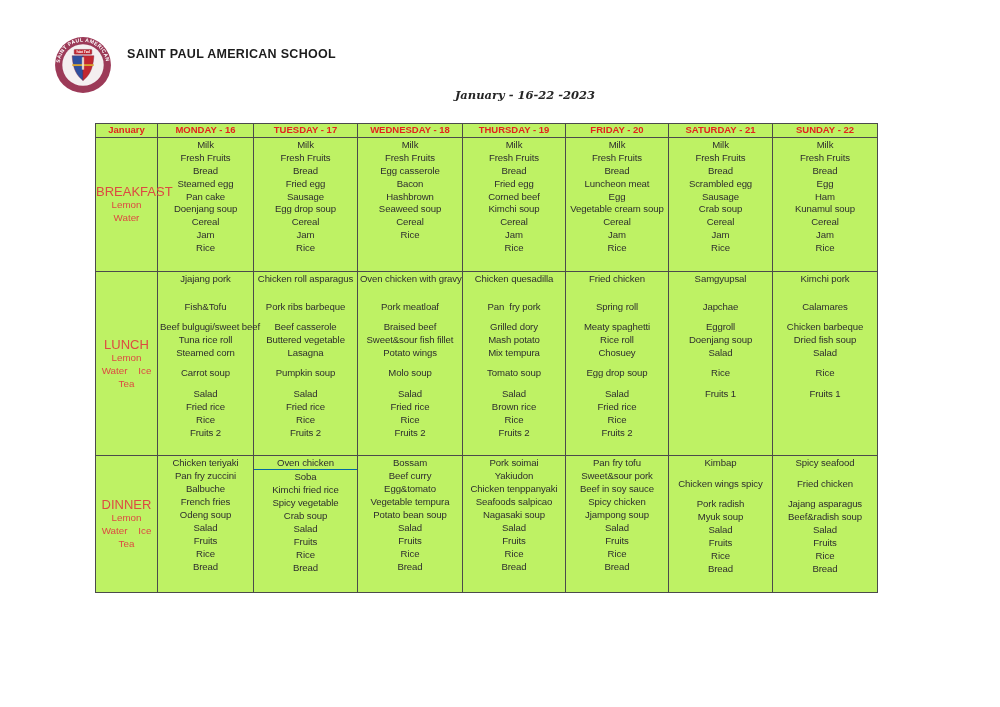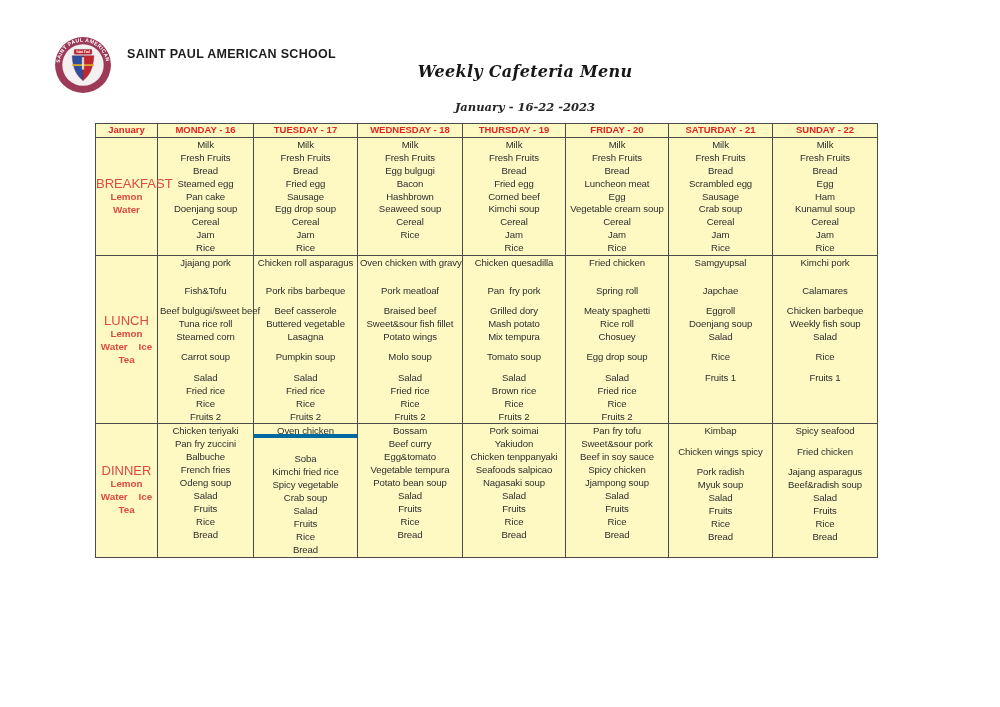--- a/index.html
+++ b/index.html
@@ -20,68 +20,68 @@
     font-size: 12.5px; font-weight: bold; color: #1c1c1c; letter-spacing: 0.3px;
   }
   .doc-title {
     position: absolute; left: 395px; top: 62px; width: 260px;
     text-align: center;
     font-family: "DejaVu Serif", serif;
     font-style: italic; font-weight: bold;
     font-size: 16px; color: #171717; letter-spacing: 0.3px;
   }
   .doc-subtitle {
-    position: absolute; left: 395px; top: 100px; width: 260px;
+    position: absolute; left: 395px; top: 88px; width: 260px;
     text-align: center;
     font-family: "DejaVu Serif", serif;
     font-style: italic; font-weight: bold;
     font-size: 11.5px; color: #252525;
   }
 
   
   .menu-table {
     position: absolute; left: 95px; top: 123px;
     border-collapse: collapse;
     table-layout: fixed;
     width: 782px;
   }
   .menu-table th, .menu-table td {
     border: 1px solid #4b4b4b;
     vertical-align: top;
-    background: #fef9c3;
+    background: #bef264;
   }
   .menu-table thead tr { height: 14px; }
   .month-cell, .day-header {
     font-size: 9.5px; font-weight: bold;
     color: var(--day-header-red, #e4231e);
     text-align: center; vertical-align: middle;
     white-space: pre;
   }
   tr[data-name="meal-row-breakfast"] { height: 118px; }
   tr[data-name="meal-row-lunch"]     { height: 167px; }
   tr[data-name="meal-row-dinner"]    { height: 123px; }
 
   .meal-label-cell {
     vertical-align: middle !important;
     text-align: center;
     color: var(--meal-label-red, #dd4a42);
   }
   .meal-name  { font-size: 13px; font-weight: normal; line-height: 13px; white-space: pre; }
-  .meal-drink { font-size: 9.8px; font-weight: bold; line-height: 13px; white-space: pre; }
-
-  .menu-cell { padding: 1px 2px 0 2px; text-align: center; }
+  .meal-drink { font-size: 9.8px; font-weight: normal; line-height: 13px; white-space: pre; }
+
+  .menu-cell { padding: 1px 2px 16px 2px; text-align: center; }
   .menu-line {
     font-size: 9.6px; color: #2e2e2e;
     height: 12.9px; line-height: 12.9px;
     white-space: pre; letter-spacing: -0.1px;
   }
   .blank-line { height: 7.5px; }
   .boxed-line {
-    margin: -1px -2px 15px -2px;
-    border-bottom: 4px solid #0369a1;
+    margin: -1px -2px 1px -2px;
+    border-bottom: 1px solid #0369a1;
     padding-top: 1px; height: 14px;
   }
 </style>
 </head>
 <body>
 
 <div class="page" data-name="menu-page">
 
   <div class="logo-wrap" data-name="school-logo">
     <svg width="58" height="58" viewBox="0 0 56 56" data-name="school-logo-seal">
@@ -99,21 +99,20 @@
         <text x="28" y="16.5" text-anchor="middle" font-size="3" font-weight="bold" fill="#ffffff" font-family="Liberation Serif, serif" data-name="logo-banner-text">Saint Paul</text>
         <path d="M 17.5 19 L 28 19 L 28 43 C 22.5 38.5 18.3 33 17.5 19 Z" fill="#2e4f9e" stroke="#7a2340" stroke-width="0.4"></path>
         <path d="M 38.5 19 L 28 19 L 28 43 C 33.5 38.5 37.7 33 38.5 19 Z" fill="#c22730" stroke="#7a2340" stroke-width="0.4"></path>
         <rect x="17.7" y="27.2" width="20.6" height="1.8" fill="#d8a430" data-name="logo-shield-band"></rect>
         <rect x="26.9" y="20.5" width="2.2" height="12" fill="#f2e9d8" opacity="0.85" data-name="logo-shield-stripe"></rect>
       </g>
     </svg>
   </div>
 
   <div class="school-name" data-name="school-name">SAINT PAUL AMERICAN SCHOOL</div>
-  <div class="doc-title" data-name="page-title">Weekly Cafeteria Menu</div>
   <div class="doc-subtitle" data-name="page-subtitle">January - 16-22 -2023</div>
 
   <table class="menu-table" data-name="menu-table">
     <colgroup>
       <col style="width:62px">
         <col style="width:96px">
         <col style="width:104px">
         <col style="width:105px">
       <col style="width:103px">
         <col style="width:103px">
@@ -157,21 +156,21 @@
             <div class="menu-line" data-name="menu-item">Fried egg</div>
             <div class="menu-line" data-name="menu-item">Sausage</div>
             <div class="menu-line" data-name="menu-item">Egg drop soup</div>
             <div class="menu-line" data-name="menu-item">Cereal</div>
             <div class="menu-line" data-name="menu-item">Jam</div>
             <div class="menu-line" data-name="menu-item">Rice</div>
           </td>
           <td class="menu-cell" data-name="menu-cell-breakfast-wednesday">
             <div class="menu-line" data-name="menu-item">Milk</div>
             <div class="menu-line" data-name="menu-item">Fresh Fruits</div>
-            <div class="menu-line" data-name="menu-item">Egg bulgugi</div>
+            <div class="menu-line" data-name="menu-item">Egg casserole</div>
             <div class="menu-line" data-name="menu-item">Bacon</div>
             <div class="menu-line" data-name="menu-item">Hashbrown</div>
             <div class="menu-line" data-name="menu-item">Seaweed soup</div>
             <div class="menu-line" data-name="menu-item">Cereal</div>
             <div class="menu-line" data-name="menu-item">Rice</div>
           </td>
           <td class="menu-cell" data-name="menu-cell-breakfast-thursday">
             <div class="menu-line" data-name="menu-item">Milk</div>
             <div class="menu-line" data-name="menu-item">Fresh Fruits</div>
             <div class="menu-line" data-name="menu-item">Bread</div>
@@ -322,21 +321,21 @@
             <div class="blank-line" data-name="blank-line"></div>
             <div class="menu-line" data-name="menu-item">Fruits 1</div>
           </td>
           <td class="menu-cell" data-name="menu-cell-lunch-sunday">
             <div class="menu-line" data-name="menu-item">Kimchi pork</div>
             <div class="blank-line" data-name="blank-line"></div>
             <div class="blank-line" data-name="blank-line"></div>
             <div class="menu-line" data-name="menu-item">Calamares</div>
             <div class="blank-line" data-name="blank-line"></div>
             <div class="menu-line" data-name="menu-item">Chicken barbeque</div>
-            <div class="menu-line" data-name="menu-item">Weekly fish soup</div>
+            <div class="menu-line" data-name="menu-item">Dried fish soup</div>
             <div class="menu-line" data-name="menu-item">Salad</div>
             <div class="blank-line" data-name="blank-line"></div>
             <div class="menu-line" data-name="menu-item">Rice</div>
             <div class="blank-line" data-name="blank-line"></div>
             <div class="menu-line" data-name="menu-item">Fruits 1</div>
           </td>
         </tr>
         <tr data-name="meal-row-dinner">
           <td class="meal-label-cell" data-name="meal-label-dinner">
             <div class="meal-name" data-name="meal-name-dinner">DINNER</div>

